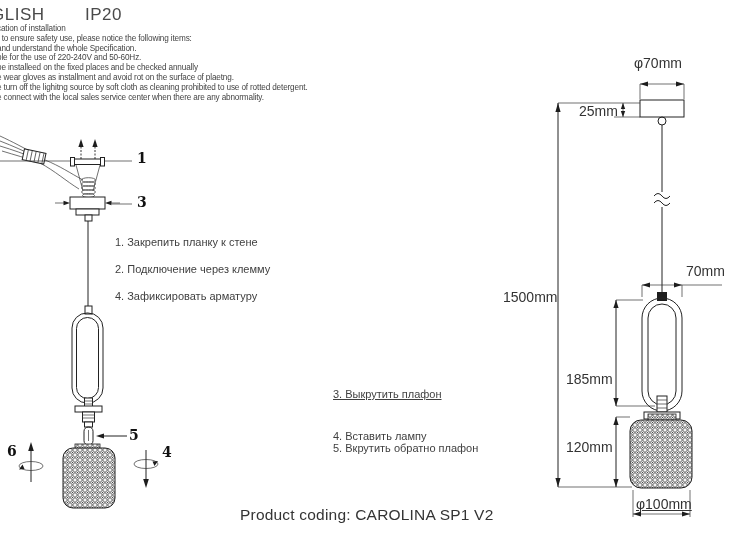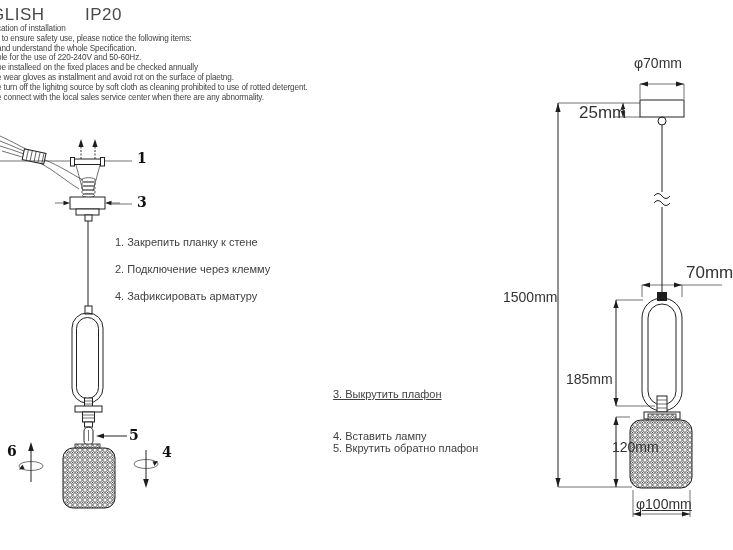--- a/index.html
+++ b/index.html
@@ -3,21 +3,21 @@
 <meta charset="utf-8">
 <style>
   html,body{margin:0;padding:0;background:#fff;}
   #page{position:relative;width:733px;height:550px;background:#ffffff;overflow:hidden;
         font-family:"Liberation Sans", sans-serif;color:#3a3a3a;}
   .abs{position:absolute;white-space:nowrap;}
   .heading{font-size:17px;color:#4a4a4a;letter-spacing:.5px;}
   .specline{font-size:8.2px;color:#444;letter-spacing:-0.15px;line-height:9.8px;}
   .ru{font-size:11px;color:#3f3f3f;}
   .dim{font-size:14px;color:#333;}
-  .dim-small{font-size:17px;color:#333;}
+  .dim-small{font-size:14px;color:#333;}
   .callout{font-family:"DejaVu Serif", serif;font-weight:bold;font-size:14px;color:#111;}
   .footer{font-size:15.5px;color:#343434;letter-spacing:.2px;}
   svg{position:absolute;overflow:visible;}
   .ln{stroke:#222;stroke-width:1;fill:none;}
   .thin{stroke:#333;stroke-width:.7;fill:none;}
   .fillw{fill:#fff;stroke:#222;stroke-width:1;}
   .dark{fill:#1d1d1d;stroke:none;}
 </style>
 </head>
 <body>
@@ -247,17 +247,18 @@
       <polygon points="633,514 641,511.6 641,516.4" class="dark"></polygon>
       <polygon points="690,514 682,511.6 682,516.4" class="dark"></polygon>
     </g>
   </svg>
 
   <span class="abs dim" style="left:634px;top:55px;">φ70mm</span>
   <span class="abs dim-small" style="left:579px;top:103px;">25mm</span>
   <span class="abs dim" style="left:503px;top:289px;">1500mm</span>
   <span class="abs dim-small" style="left:686px;top:263px;">70mm</span>
   <span class="abs dim" style="left:566px;top:349px;margin-top:22px;">185mm</span>
-  <span class="abs dim" style="left:566px;top:439px;margin-left:46px;">120mm</span>
+  <span class="abs dim" style="left:566px;top:439px;">120mm</span>
   <span class="abs dim" style="left:636px;top:496px;text-decoration:underline;">φ100mm</span>
 
+  <span class="abs footer" style="left:240px;top:506px;">Product coding: CAROLINA SP1 V2</span>
 
 </div>
 
 </body></html>

